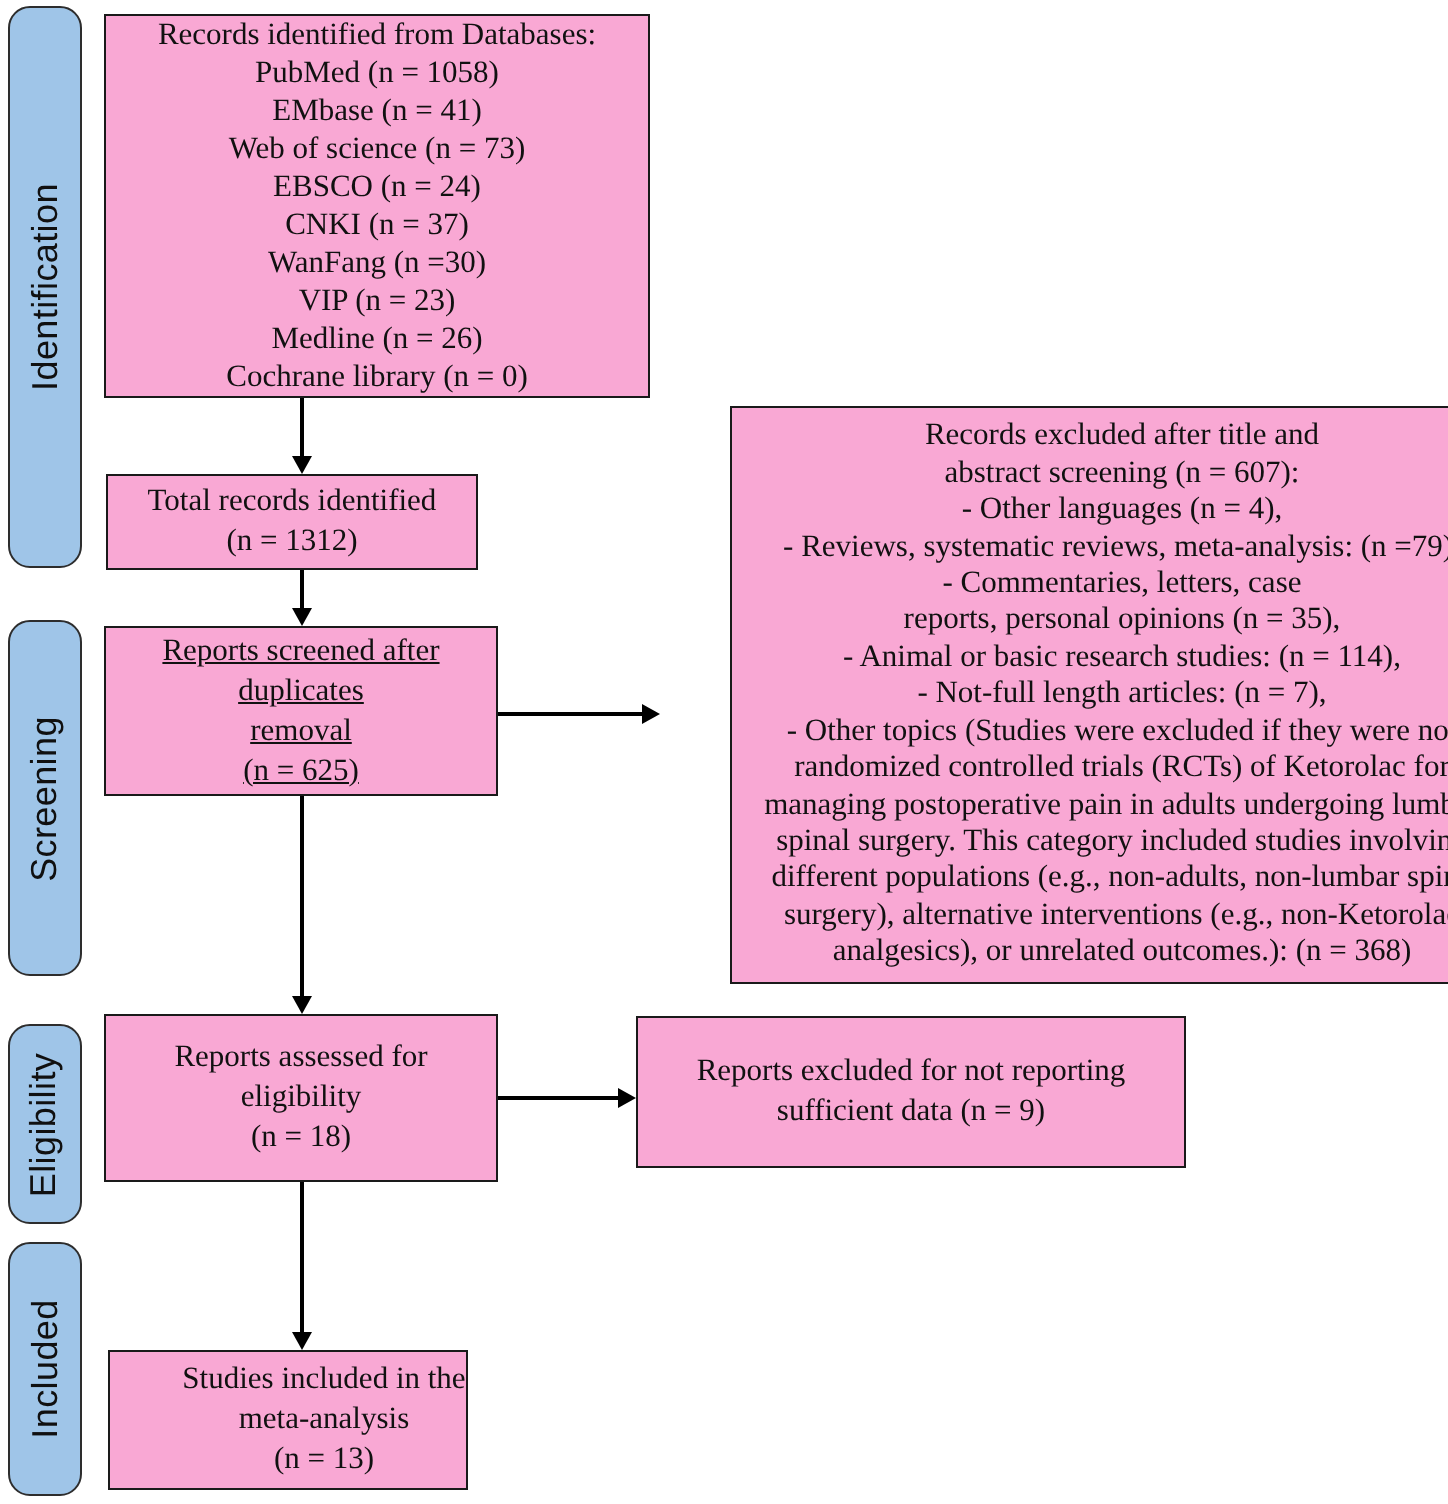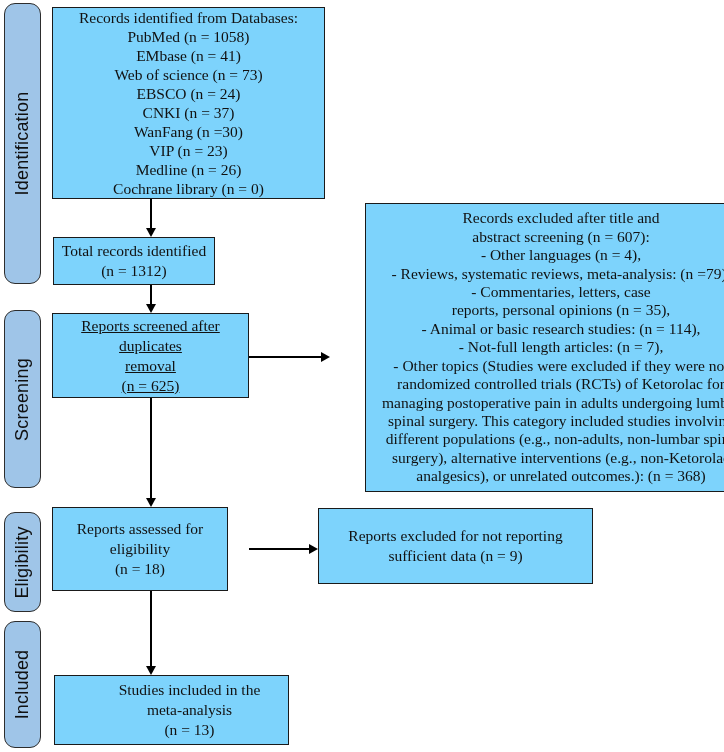--- a/index.html
+++ b/index.html
@@ -31,21 +31,21 @@
   .stage-label {
     transform: rotate(-90deg);
     white-space: nowrap;
     font-family: "Liberation Sans", sans-serif;
     font-size: 18px;
     letter-spacing: 0.2px;
     color: #101010;
   }
   .box {
     position: absolute;
-    background: #7dd3fc;
+    background: #f9a8d4;
     border: 1.6px solid var(--box-border);
     box-sizing: border-box;
     display: flex;
     align-items: center;
     justify-content: center;
     text-align: center;
     font-size: 15.5px;
   }
   .box .txt { white-space: pre-line; }
   .lh19 { line-height: 19px; }
@@ -104,21 +104,21 @@
 EMbase (n = 41)
 Web of science (n = 73)
 EBSCO (n = 24)
 CNKI (n = 37)
 WanFang (n =30)
 VIP (n = 23)
 Medline (n = 26)
 Cochrane library (n = 0)</span>
   </div>
 
-  <div class="box lh20" style="left:53px; top:237px; width:162px; height:48px;">
+  <div class="box lh20" style="left:53px; top:237px; width:186px; height:48px;">
     <span class="txt">Total records identified
 (n = 1312)</span>
   </div>
 
   <div class="box lh20" style="left:52px; top:313px; width:197px; height:85px;text-decoration:underline;">
     <span class="txt">Reports screened after
 duplicates
 removal
 (n = 625)</span>
   </div>
@@ -134,32 +134,32 @@
 - Not-full length articles: (n = 7),
 - Other topics (Studies were excluded if they were not
 randomized controlled trials (RCTs) of Ketorolac for
 managing postoperative pain in adults undergoing lumbar
 spinal surgery. This category included studies involving
 different populations (e.g., non-adults, non-lumbar spine
 surgery), alternative interventions (e.g., non-Ketorolac
 analgesics), or unrelated outcomes.): (n = 368)</span>
   </div>
 
-  <div class="box lh20" style="left:52px; top:507px; width:176px; height:84px;">
+  <div class="box lh20" style="left:52px; top:507px; width:197px; height:84px;">
     <span class="txt">Reports assessed for
 eligibility
 (n = 18)</span>
   </div>
 
   <div class="box lh20" style="left:318px; top:508px; width:275px; height:76px;">
     <span class="txt">Reports excluded for not reporting
 sufficient data (n = 9)</span>
   </div>
 
-  <div class="box lh20" style="left:54px; top:675px; width:235px; height:70px;padding-left:36px;">
+  <div class="box lh20" style="left:54px; top:675px; width:180px; height:70px;padding-left:36px;">
     <span class="txt">Studies included in the
 meta-analysis
 (n = 13)</span>
   </div>
 
   <div class="varrow" style="left:150px; top:199px; height:29px;"></div>
   <div class="varrow" style="left:150px; top:285px; height:19px;"></div>
   <div class="harrow" style="left:249px; top:356px; width:72px;"></div>
   <div class="varrow" style="left:150px; top:398px; height:100px;"></div>
   <div class="harrow" style="left:249px; top:548px; width:60px;"></div>

